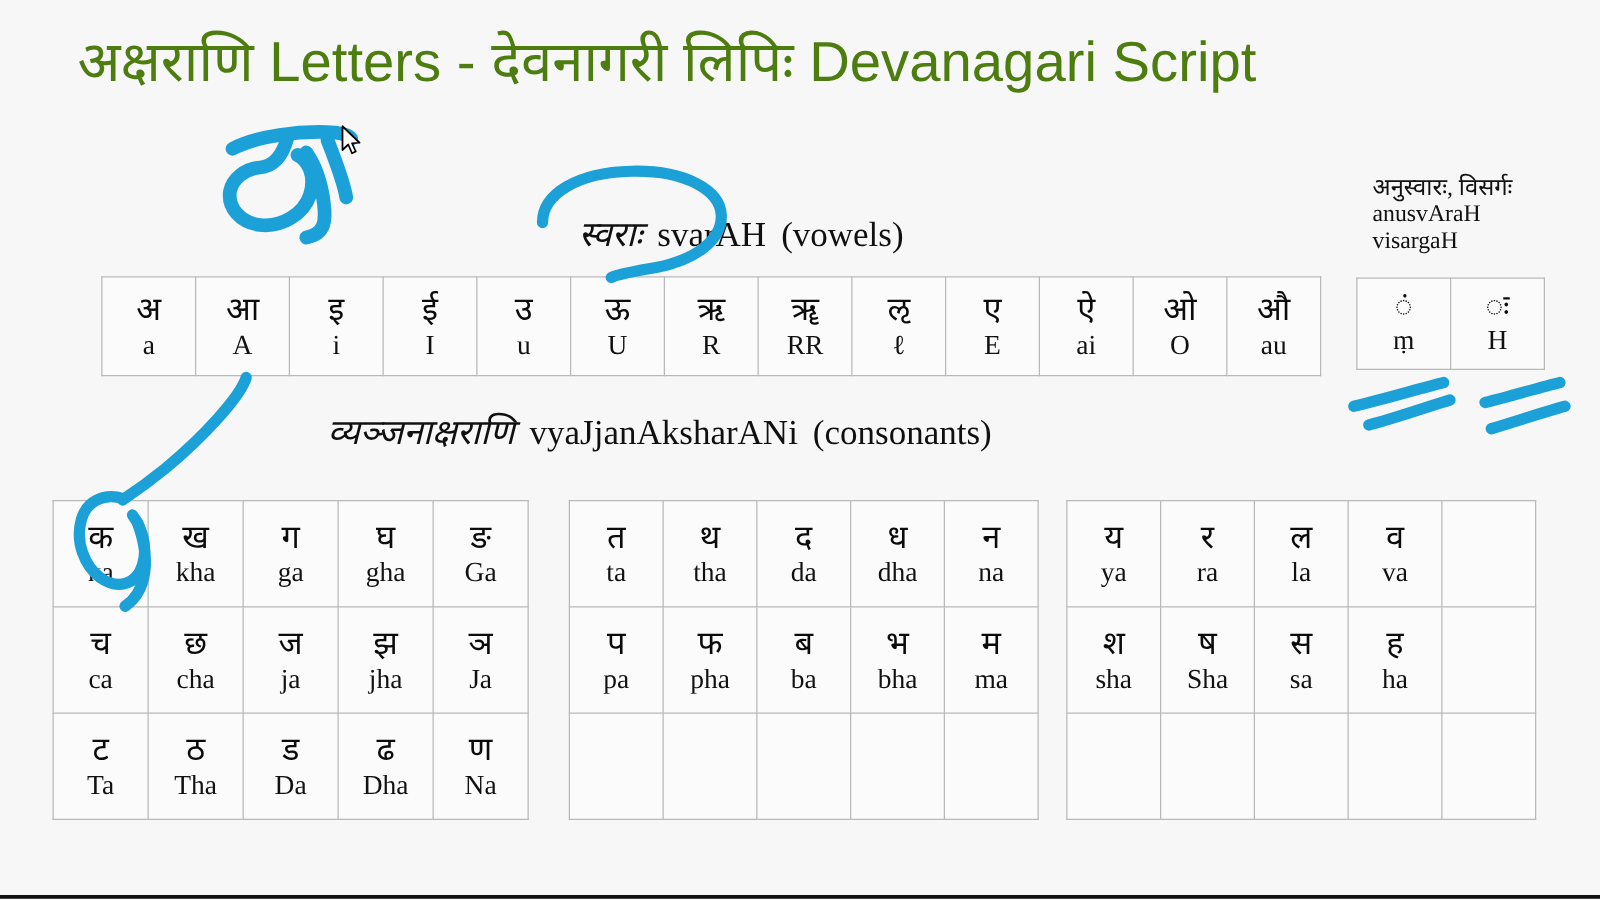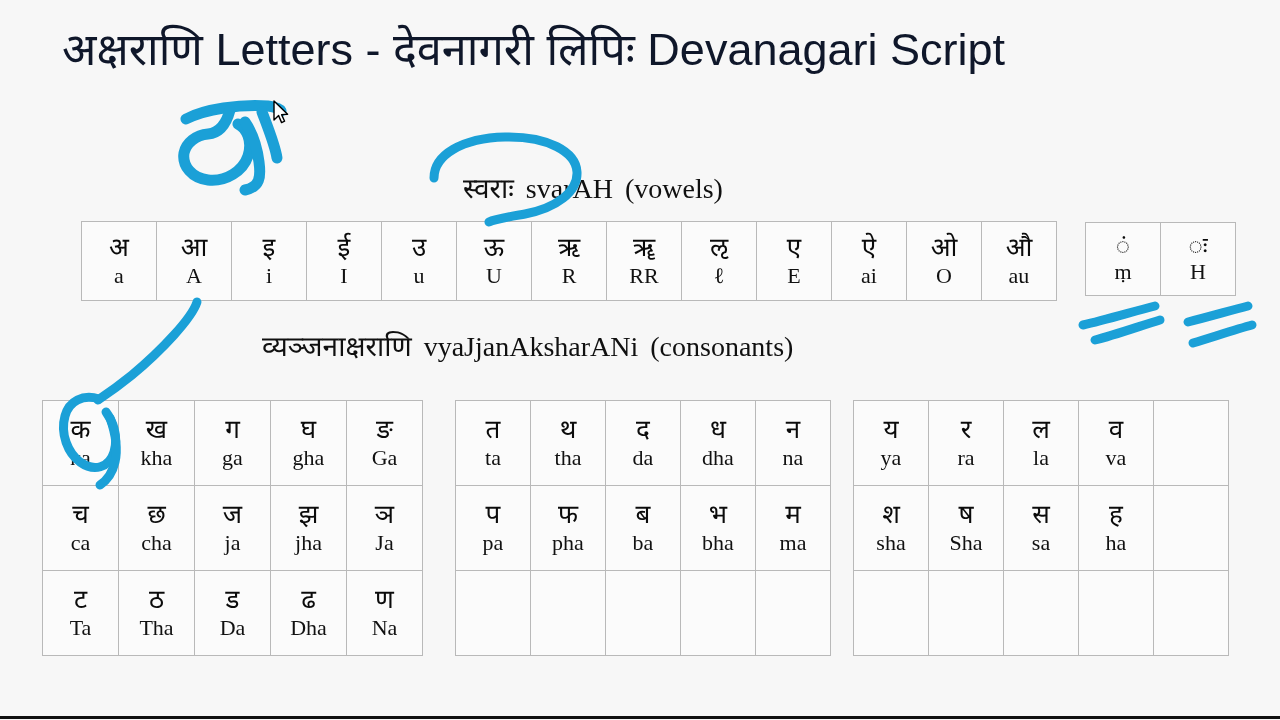--- a/index.html
+++ b/index.html
@@ -21,38 +21,38 @@
     overflow: hidden;
   }
 
   
   #title {
     position: absolute;
     left: 62px; top: 20px;
     width: 1160px;
     font-size: 45px;
     line-height: 60px;
-    color: #0f172a;
+    color: #4d7c0f;
     font-family: "Liberation Sans", "DejaVu Sans", sans-serif;
     font-weight: 400;
     letter-spacing: 0px;
     white-space: nowrap;
   }
 
   
   .section-heading {
     position: absolute;
     font-size: 28px;
     line-height: 34px;
     color: #101010;
     white-space: nowrap;
   }
   #vowels-heading { left: 463px; top: 172px; }
   #consonants-heading { left: 262px; top: 330px; text-align: right; }
-  .sh-dev { font-family: "Liberation Serif","DejaVu Sans", serif; }
+  .sh-dev { font-family: "Liberation Serif","DejaVu Sans", serif; font-style: italic; }
   .sh-rom { font-family: "Liberation Serif","DejaVu Serif", serif; }
   .sh-gap { display: inline-block; width: 12px; }
 
   
   #corner-note {
     position: absolute;
     left: 1098px; top: 140px;
     font-size: 19px;
     line-height: 21px;
     color: #111;
@@ -190,20 +190,25 @@
         <span class="rom">O</span>
       </td>
       <td class="cell">
         <span class="dev">औ</span>
         <span class="rom">au</span>
       </td>
     </tr>
   </tbody>
     </table>
 
+  <div id="corner-note">
+    <div class="dev">अनुस्वारः, विसर्गः</div>
+    <div class="rom">anusvAraH</div>
+    <div class="rom">visargaH</div>
+  </div>
 
   <table id="marks-table" class="letters">
     <tbody>
         <tr>
       <td class="cell">
         <span class="dev">ं</span>
         <span class="rom">ṃ</span>
       </td>
       <td class="cell">
         <span class="dev">ः</span>

